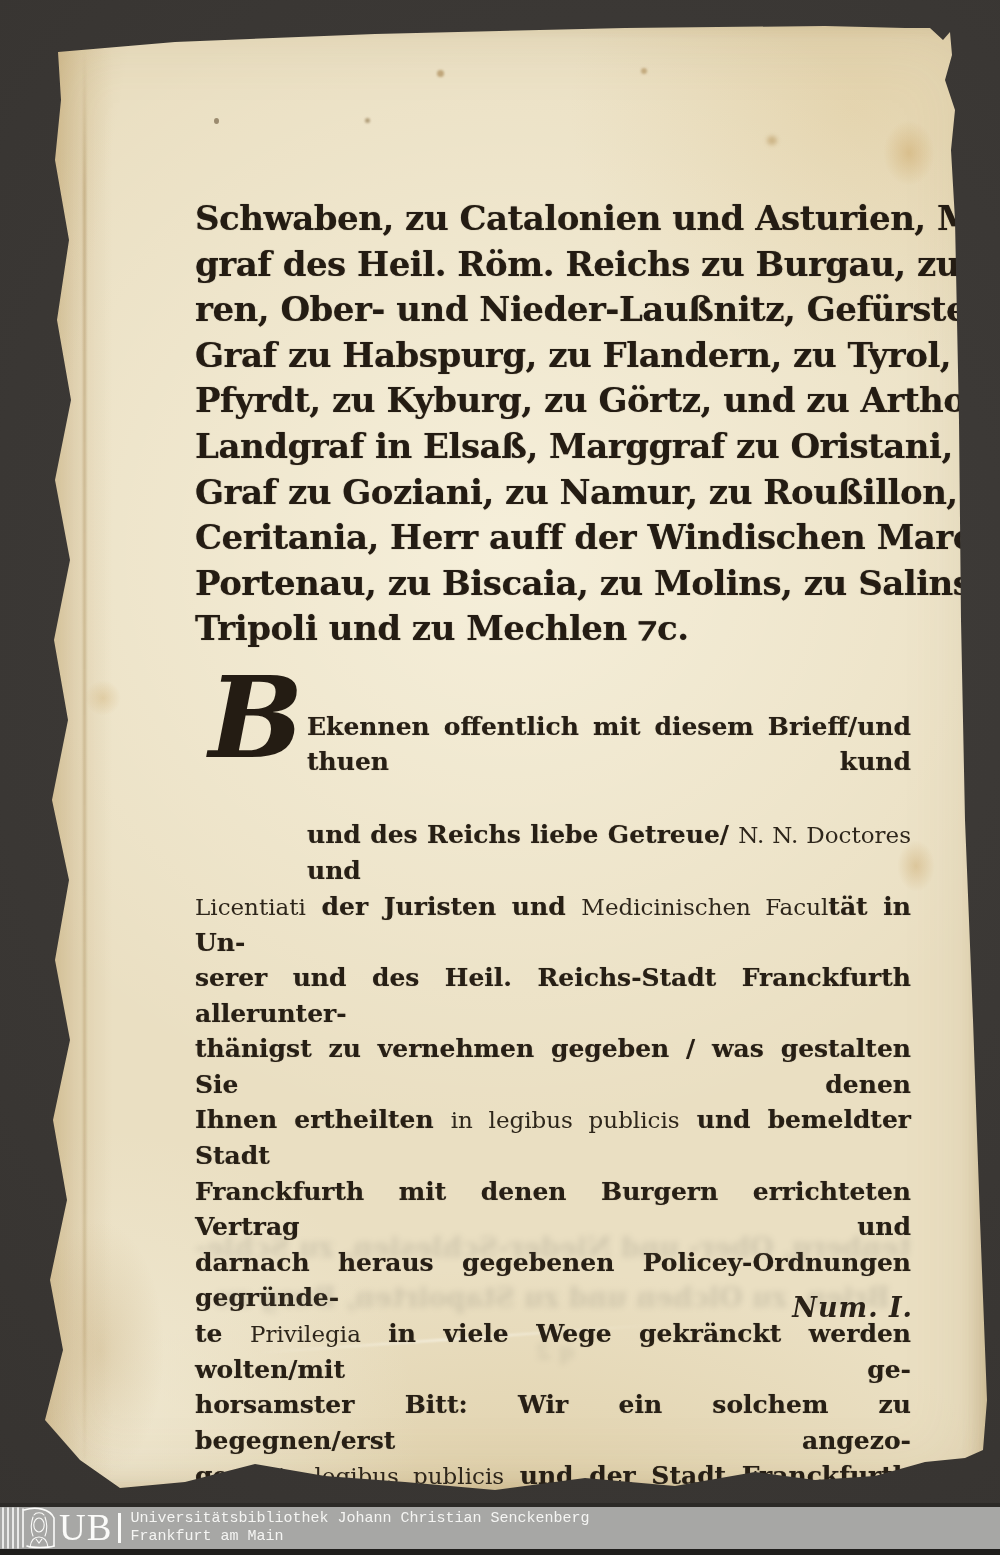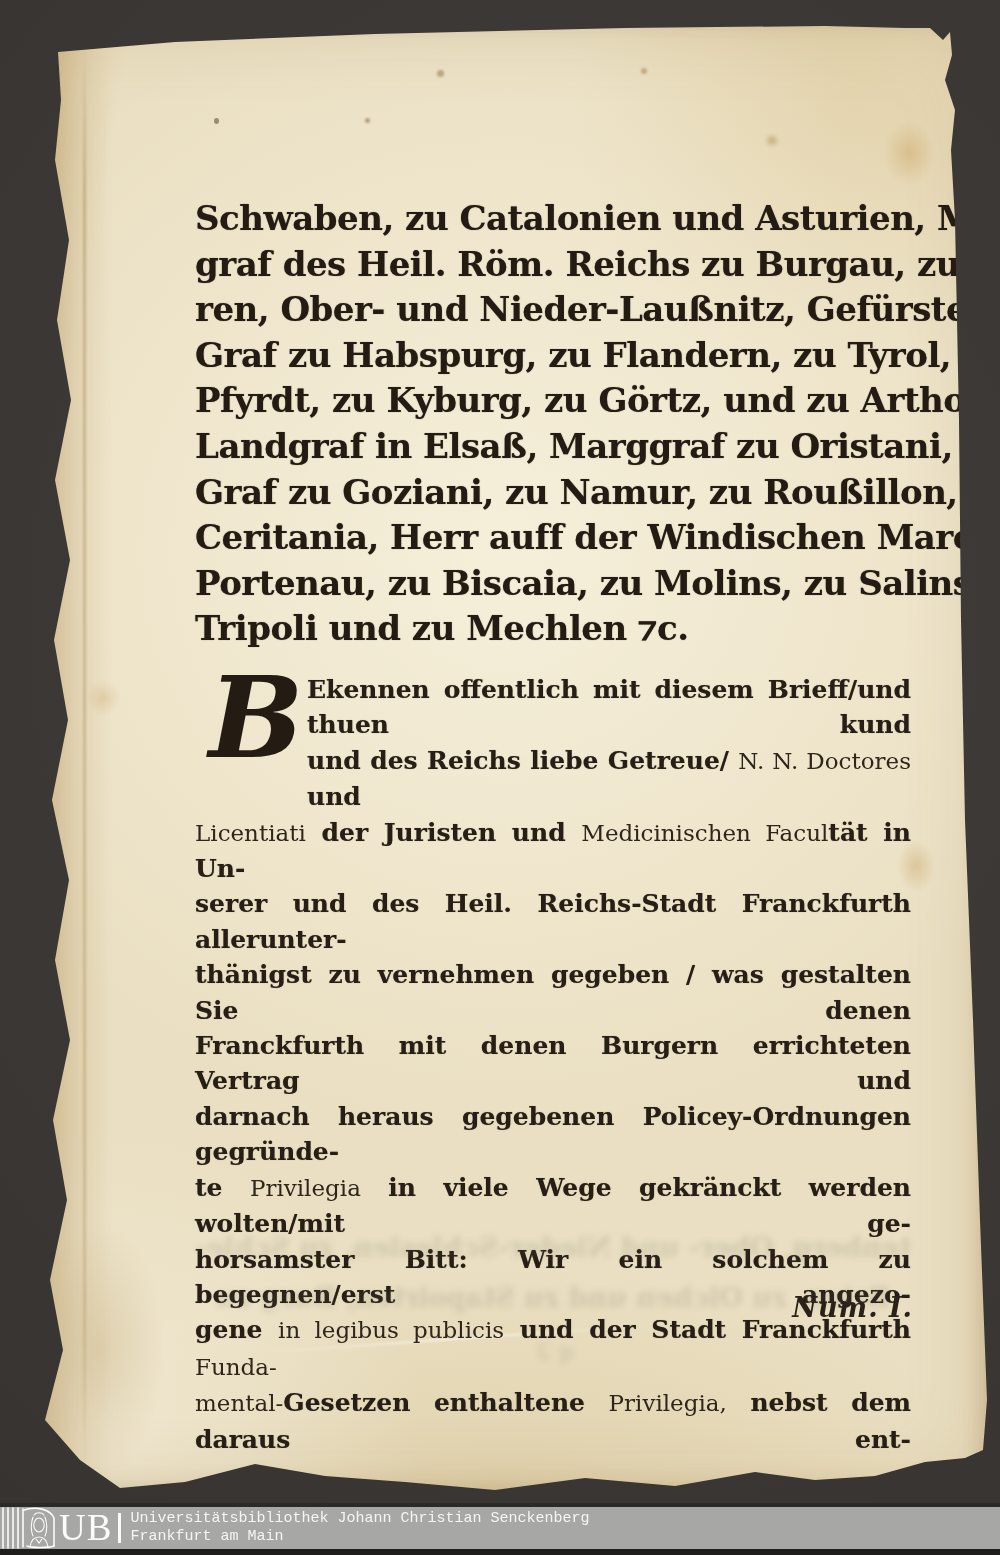--- a/index.html
+++ b/index.html
@@ -46,21 +46,21 @@
     text-align:justify;text-align-last:justify;white-space:nowrap;color:#241c13;
     text-shadow:0 0 1px rgba(36,28,19,.55);
   }
   .hline.last{text-align-last:left;}
   .bodypara{position:absolute;left:170px;top:652px;width:716px;}
   .bline{
     font-weight:bold;font-size:25px;line-height:35.4px;
     text-align:justify;text-align-last:justify;color:#271f15;
     text-shadow:0 0 .8px rgba(39,31,21,.5);
   }
-  .bline.ind{margin-left:112px;}
+  .bline.ind{margin-left:112px;margin-top:37px;}
   .antiq{font-weight:normal;font-size:23px;text-shadow:none;color:#2e261b;}
   .dropcap{
     position:absolute;left:6px;top:-6px;width:110px;height:110px;
     font-family:"DejaVu Serif",serif;font-style:italic;font-weight:bold;
     font-size:112px;line-height:104px;color:#241c13;text-align:center;
   }
   .num{
     position:absolute;right:74px;top:1272px;
     font-style:italic;font-weight:bold;font-size:27px;color:#2a2218;letter-spacing:1px;
   }
@@ -117,20 +117,21 @@
       <div class="hline last">Tripoli und zu Mechlen ⁊c.</div>
     </div>
 
   <div class="bodypara">
     <div class="dropcap">B</div>
   <div class="bline ind"><span class="frak">Ekennen offentlich mit diesem Brieff/und thuen kund</span></div>
       <div class="bline ind"><span class="frak">und des Reichs liebe Getreue/ </span><span class="antiq">N. N. Doctores</span><span class="frak"> und</span></div>
       <div class="bline"><span class="antiq">Licentiati</span><span class="frak"> der Juristen und </span><span class="antiq">Medicinischen Facul</span><span class="frak">tät in Un-</span></div>
       <div class="bline"><span class="frak">serer und des Heil. Reichs-Stadt Franckfurth allerunter-</span></div>
       <div class="bline"><span class="frak">thänigst zu vernehmen gegeben / was gestalten Sie denen</span></div>
+      <div class="bline"><span class="frak">Ihnen ertheilten </span><span class="antiq">in legibus publicis</span><span class="frak"> und bemeldter Stadt</span></div>
       <div class="bline"><span class="frak">Franckfurth mit denen Burgern errichteten Vertrag und</span></div>
       <div class="bline"><span class="frak">darnach heraus gegebenen Policey-Ordnungen gegründe-</span></div>
       <div class="bline"><span class="frak">te </span><span class="antiq">Privilegia</span><span class="frak"> in viele Wege gekränckt werden wolten/mit ge-</span></div>
       <div class="bline"><span class="frak">horsamster Bitt: Wir ein solchem zu begegnen/erst angezo-</span></div>
       <div class="bline"><span class="frak">gene </span><span class="antiq">in legibus publicis</span><span class="frak"> und der Stadt Franckfurth </span><span class="antiq">Funda-</span></div>
       <div class="bline"><span class="antiq">mental-</span><span class="frak">Gesetzen enthaltene </span><span class="antiq">Privilegia,</span><span class="frak"> nebst dem daraus ent-</span></div>
     </div>
 
   <div class="ghost g1">tenberg, Ober- und Nieder-Schlesien, zu Schle-</div>
   <div class="ghost g2">Brien, zu Olchen und zu Stapoirten, Burg zu</div>

